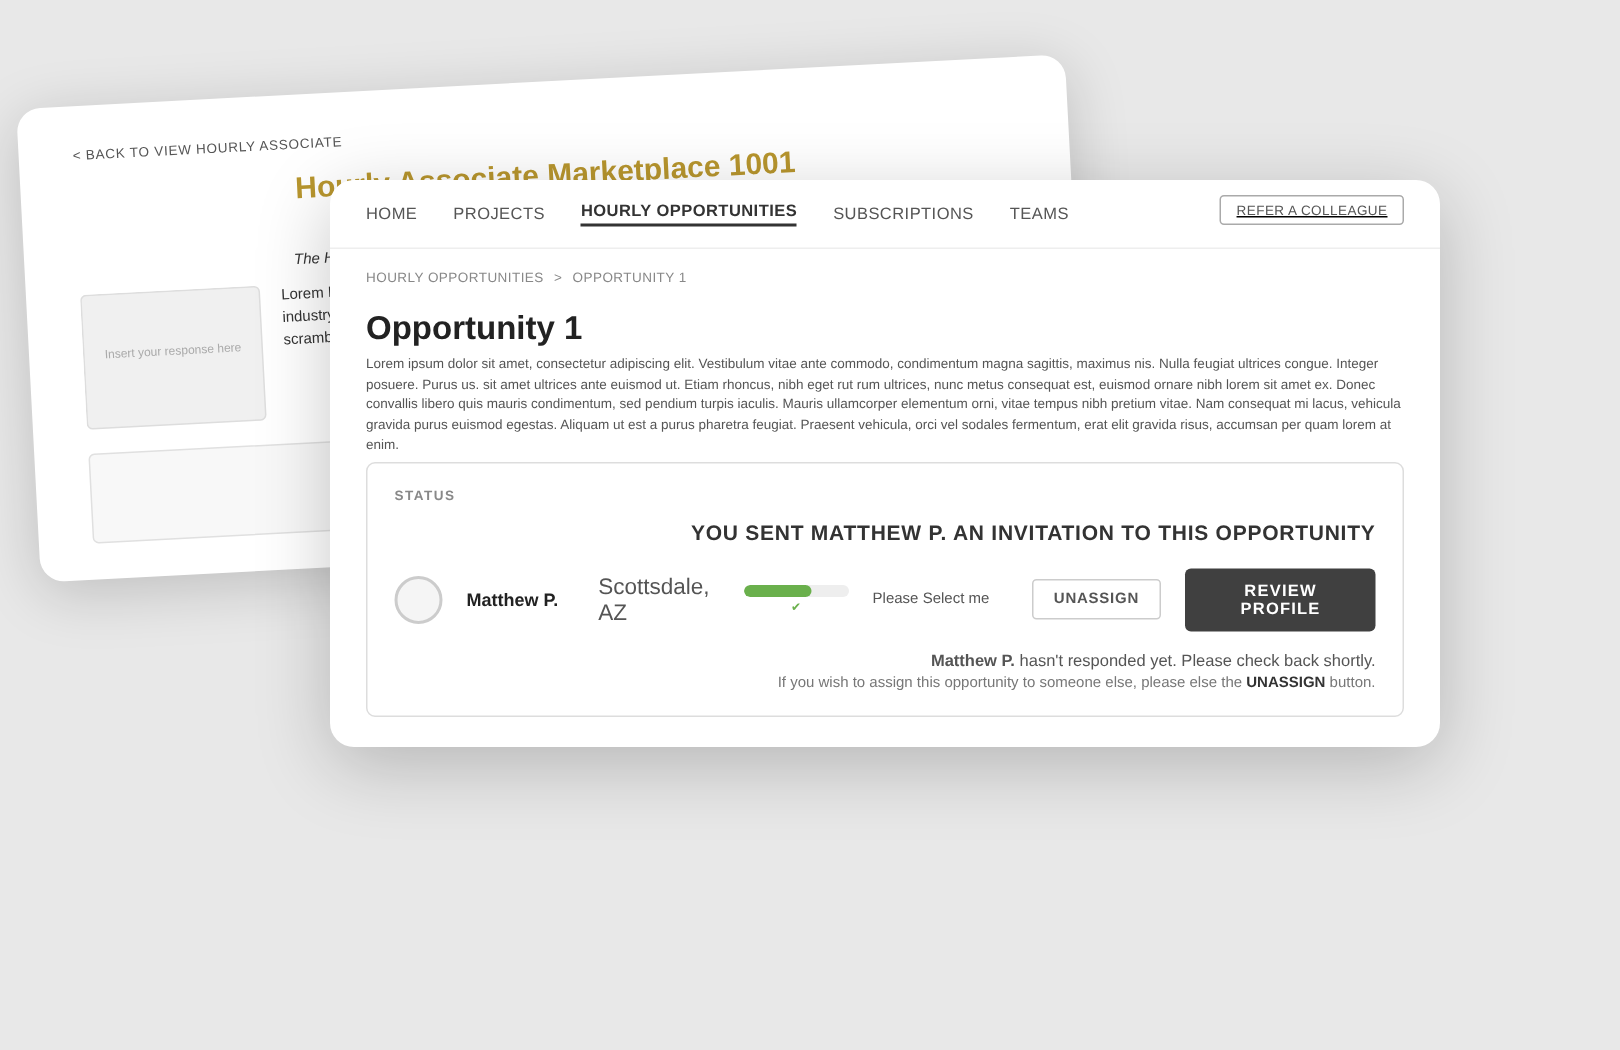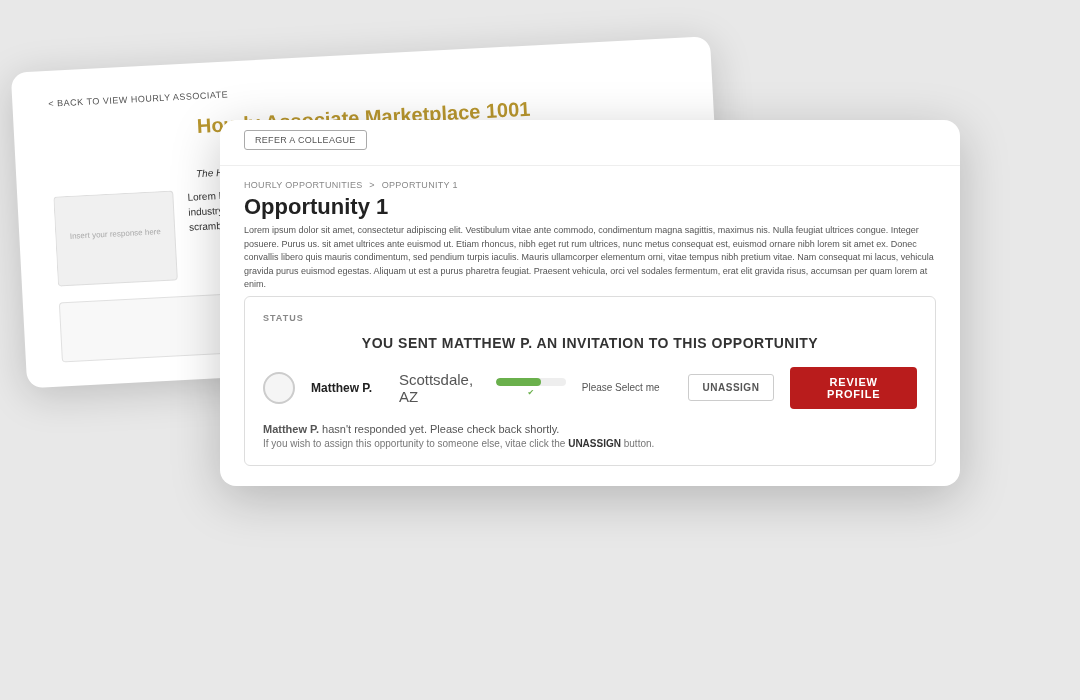--- a/index.html
+++ b/index.html
@@ -137,20 +137,21 @@
     }
     .nav-actions {
       display: flex;
       flex-direction: column;
       gap: 5px;
       align-items: flex-end;
     }
     .nav-btn-row {
       display: flex;
       gap: 6px;
+      text-decoration: underline;
     }
     .btn-outline {
       font-size: 9px;
       padding: 4px 10px;
       border: 1px solid #aaa;
       background: #fff;
       border-radius: 3px;
       cursor: pointer;
       color: #555;
       letter-spacing: 0.3px;
@@ -161,21 +162,21 @@
     }
 
     
     .main-content {
       padding: 14px 24px 10px 24px;
     }
 
     .breadcrumb {
       font-size: 9px;
       color: #888;
-      margin-bottom: 4px;
+      margin-bottom: 16px;
       letter-spacing: 0.3px;
     }
     .breadcrumb span {
       color: #888;
     }
     .breadcrumb .sep {
       margin: 0 4px;
     }
 
     .page-title {
@@ -222,21 +223,21 @@
       margin-bottom: 10px;
     }
     .status-label {
       font-size: 9px;
       color: #888;
       font-weight: 600;
       letter-spacing: 1px;
       margin-bottom: 12px;
     }
     .invitation-message {
-      text-align: center;
+      text-align: right;
       font-size: 14px;
       font-weight: 700;
       color: #333;
       letter-spacing: 0.5px;
       margin-bottom: 16px;
     }
 
     
     .candidate-row {
       display: flex;
@@ -299,31 +300,31 @@
       border-radius: 3px;
       cursor: pointer;
       color: #555;
       font-weight: 600;
       letter-spacing: 0.5px;
     }
     .btn-review {
       font-size: 11px;
       padding: 9px 16px;
       border: none;
-      background: #b91c1c;
+      background: #404040;
       color: #fff;
       border-radius: 4px;
       cursor: pointer;
       font-weight: 700;
       letter-spacing: 0.8px;
     }
 
     
     .status-footer {
-      text-align: left;
+      text-align: right;
       margin-top: 0;
     }
     .footer-main {
       font-size: 11px;
       color: #555;
       margin-bottom: 3px;
     }
     .footer-main strong {
       font-weight: 700;
     }
@@ -351,20 +352,27 @@
     <div class="card-back-body">Lorem Ipsum is simply dummy text of the printing and typesetting industry. Lorem Ipsum has been the industry's standard dummy text ever since the 1500s, when an unknown printer took a galley of type and scrambled it to make a type specimen book. It essentially unchanged passages, and more n</div>
   </div>
   <div class="card-back-textarea">
     <span class="card-back-textarea-label">Input your response here</span>
   </div>
 </div>
 
 <div class="card-front">
 
   <div class="nav">
+    <div class="nav-links">
+      <a class="nav-link">HOME</a>
+      <a class="nav-link">PROJECTS</a>
+      <a class="nav-link active">HOURLY OPPORTUNITIES</a>
+      <a class="nav-link">SUBSCRIPTIONS</a>
+      <a class="nav-link">TEAMS</a>
+    </div>
     <div class="nav-actions">
       <div class="nav-btn-row">
         <button class="btn-outline">REFER A COLLEAGUE</button>
       </div>
       <div class="nav-btn-row">
       </div>
     </div>
   </div>
 
   <div class="main-content">
@@ -398,21 +406,21 @@
         <button class="btn-unassign">UNASSIGN</button>
         <button class="btn-review">REVIEW PROFILE</button>
       </div>
 
       <div class="status-footer">
         <div class="footer-main">
           <strong>Matthew P.</strong>
           <span> hasn't responded yet. Please check back shortly.</span>
         </div>
         <div class="footer-sub">
-          <span>If you wish to assign this opportunity to someone else, vitae click the </span>
+          <span>If you wish to assign this opportunity to someone else, please else the </span>
           <span class="unassign-link">UNASSIGN</span>
           <span> button.</span>
         </div>
       </div>
     </div>
 
   </div>
 </div>
 
 </body></html>

